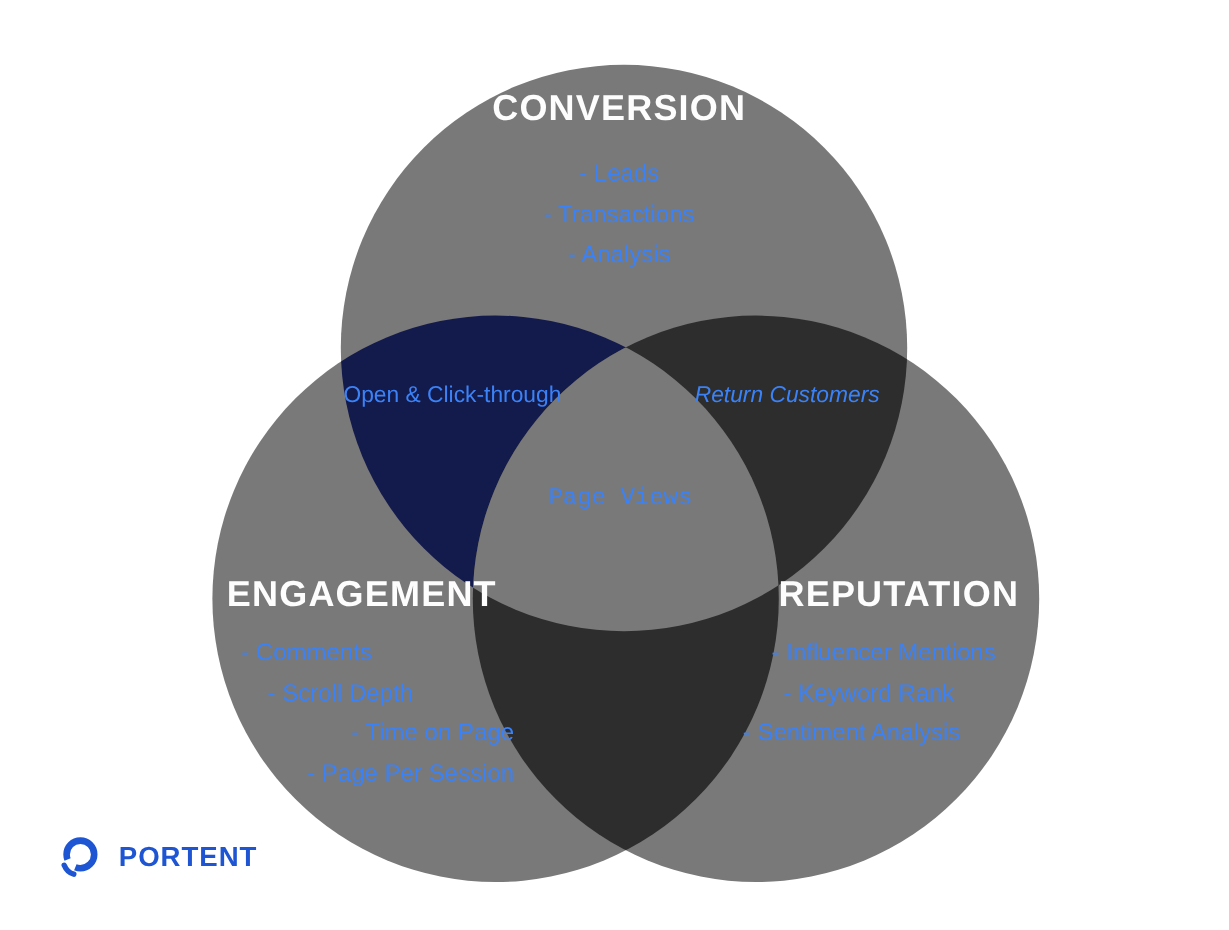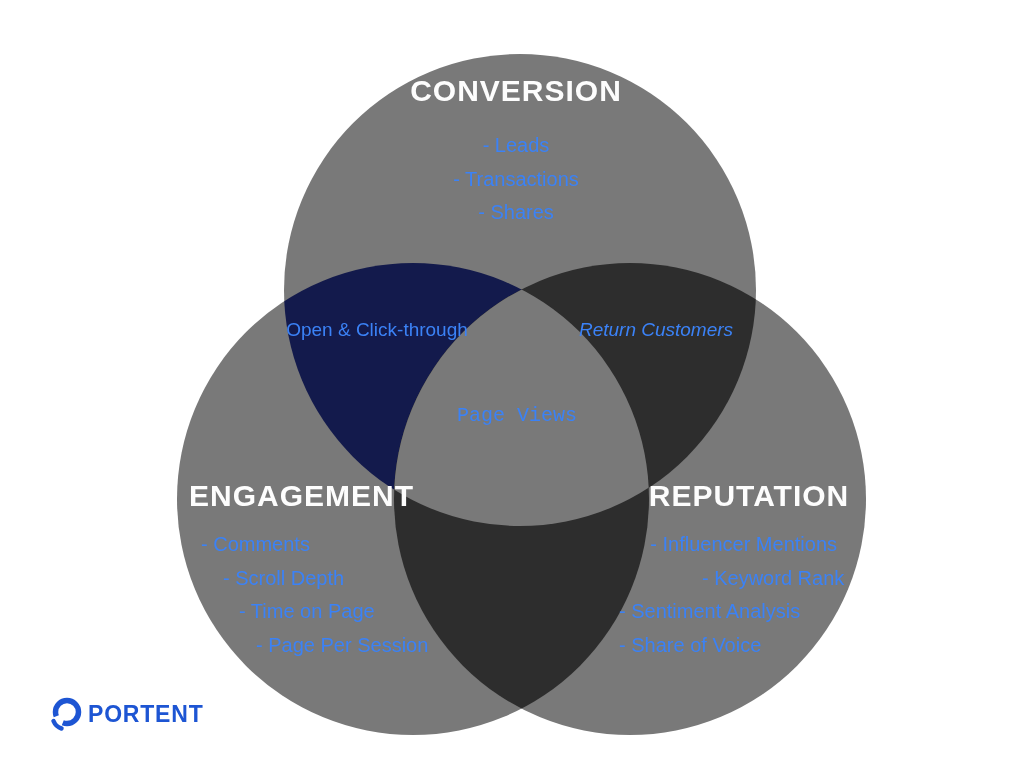--- a/index.html
+++ b/index.html
@@ -32,33 +32,33 @@
     font-size: 19px; line-height: 21px; text-align: center;
   }
   #overlap-ce-label { left: 377px; top: 319px; }
   #overlap-cr-label { left: 656px; top: 319px; font-style: italic; }
 
   #center-label { left: 517px; top: 404px; font-size: 20px; font-family: Liberation Mono, monospace; }
 
   #engagement-title { left: 189px; top: 479px; }
   #engagement-items { left: 201px; top: 528px; }
   #engagement-items .item:nth-child(2) { margin-left: 22px; }
-  #engagement-items .item:nth-child(3) { margin-left: 38px; }
+  #engagement-items .item:nth-child(3) { margin-left: 38px; text-align: right; }
   #engagement-items .item:nth-child(4) { margin-left: 55px; }
 
   #overlap-er-items { left: 516px; top: 553px; line-height: 34px; }
 
   #reputation-title { left: 749px; top: 479px; }
   #reputation-items { left: 619px; top: 528px; }
   #reputation-items .item:nth-child(1) { margin-left: 24px; text-align: center; }
-  #reputation-items .item:nth-child(2) { margin-left: 83px; }
+  #reputation-items .item:nth-child(2) { margin-left: 34px; }
 
   #logo {
     position: absolute; left: 46px; top: 694px;
-    display: flex; align-items: center; gap: 2px;
+    display: flex; align-items: center; gap: 13px;
   }
   #logo-text {
     font-size: 23px; font-weight: 800; letter-spacing: 0.8px;
     color: #1d55d3; white-space: nowrap;
   }
 </style>
 </head>
 <body>
 
 <div id="stage">
@@ -90,21 +90,21 @@
       <g clip-path="url(#clipEng)">
         <circle cx="520" cy="290" r="236" fill="#797979"></circle>
       </g>
     </g>
   </svg>
 
   <div class="txt circle-title centered" id="conversion-title">CONVERSION</div>
   <div class="txt item-list centered" id="conversion-items">
     <span class="item">- Leads</span>
     <span class="item">- Transactions</span>
-    <span class="item">- Shares</span>
+    <span class="item">- Analysis</span>
   </div>
 
   <div class="txt centered" id="overlap-ce-label">
     <span class="item">Open &amp;</span>
     <span class="item">Click-through</span>
   </div>
 
   <div class="txt centered" id="overlap-cr-label">
     <span class="item">Return</span>
     <span class="item">Customers</span>
@@ -119,21 +119,20 @@
     <span class="item">- Time on Page</span>
     <span class="item">- Page Per Session</span>
   </div>
 
 
   <div class="txt circle-title centered" id="reputation-title">REPUTATION</div>
   <div class="txt item-list" id="reputation-items">
     <span class="item">- Influencer Mentions</span>
     <span class="item">- Keyword Rank</span>
     <span class="item">- Sentiment Analysis</span>
-    <span class="item">- Share of Voice</span>
   </div>
 
   <div id="logo">
     <svg width="40" height="40" viewBox="0 0 40 40" aria-hidden="true">
       <circle cx="21" cy="18" r="11.5" fill="none" stroke="#1d55d3" stroke-width="5.5" pathLength="100" stroke-dasharray="31 13 56 0"></circle>
       <path d="M7.5 27 Q10 33 15.5 34.5" fill="none" stroke="#1d55d3" stroke-width="4.5" stroke-linecap="round"></path>
     </svg>
     <span id="logo-text">PORTENT</span>
   </div>
 

